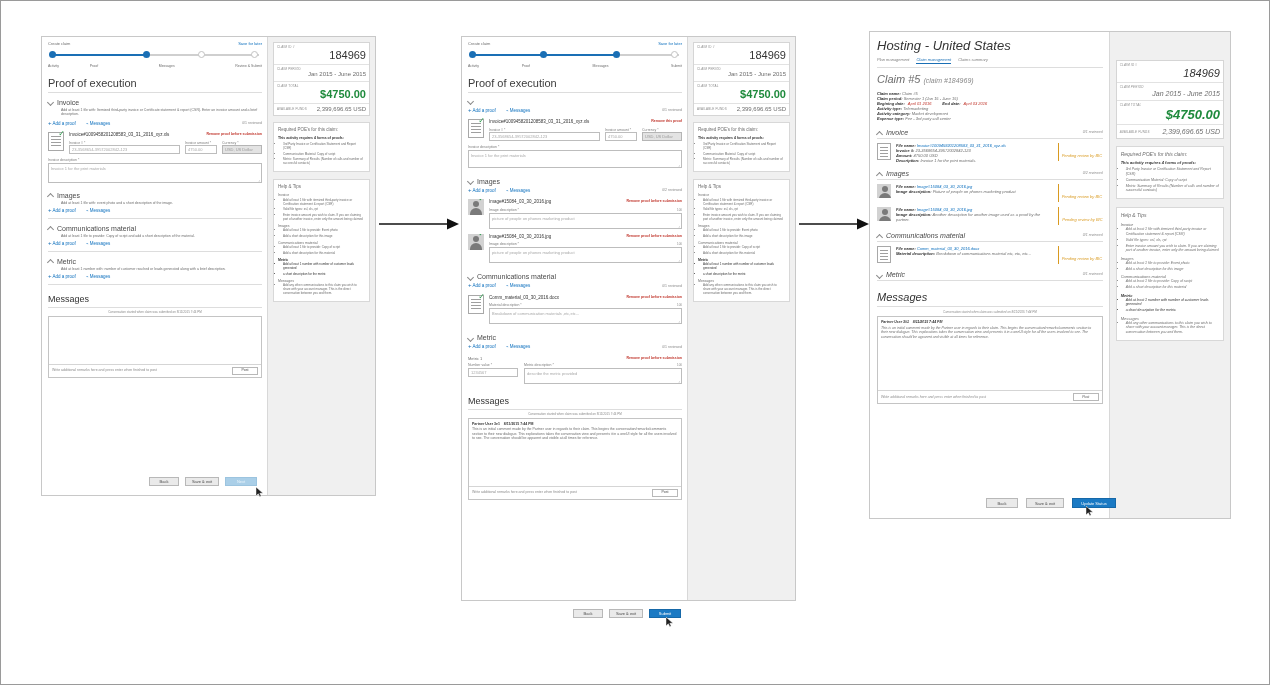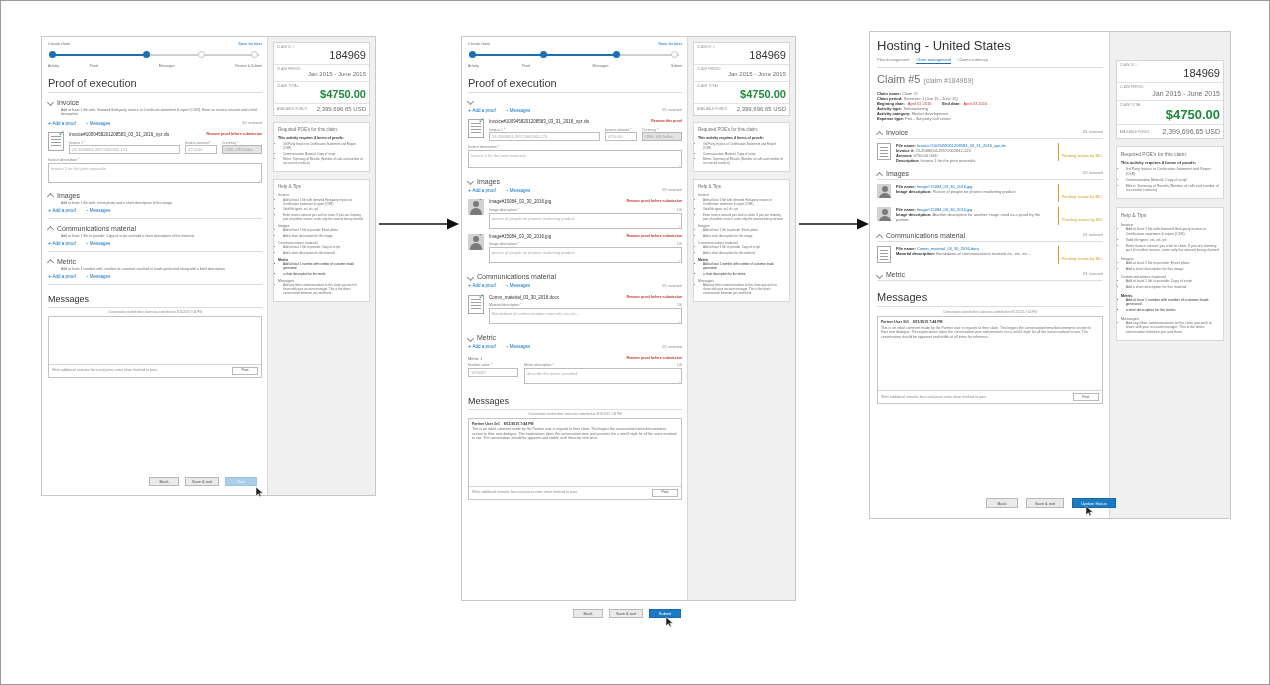--- a/index.html
+++ b/index.html
@@ -776,21 +776,21 @@
   </div>
 
   <div class="arrow" style="left:798px; top:216px;">
     <svg width="70" height="14" viewBox="0 0 70 14">
       <line x1="0" y1="7" x2="58" y2="7" stroke="#111" stroke-width="1.6"></line>
       <polygon points="58,1.5 70,7 58,12.5" fill="#111"></polygon>
     </svg>
   </div>
 
   <div class="panel" style="left:868px; top:30px; width:362px; height:488px;">
-    <div class="row" style="height:100%;">
+    <div class="row" style="height:100%;font-style:italic;">
 
       <div class="pane-main" style="width:240px; height:100%; padding:6px 6px 4px 7px; overflow:hidden;">
 
         <div class="t13 dk" style="font-weight:normal;">Hosting - United States</div>
 
         <div class="tabbar" style="margin-top:4px;">
           <span class="tab">Plan management</span>
           <span class="tab active">Claim management</span>
           <span class="tab">Claims summary</span>
         </div>

